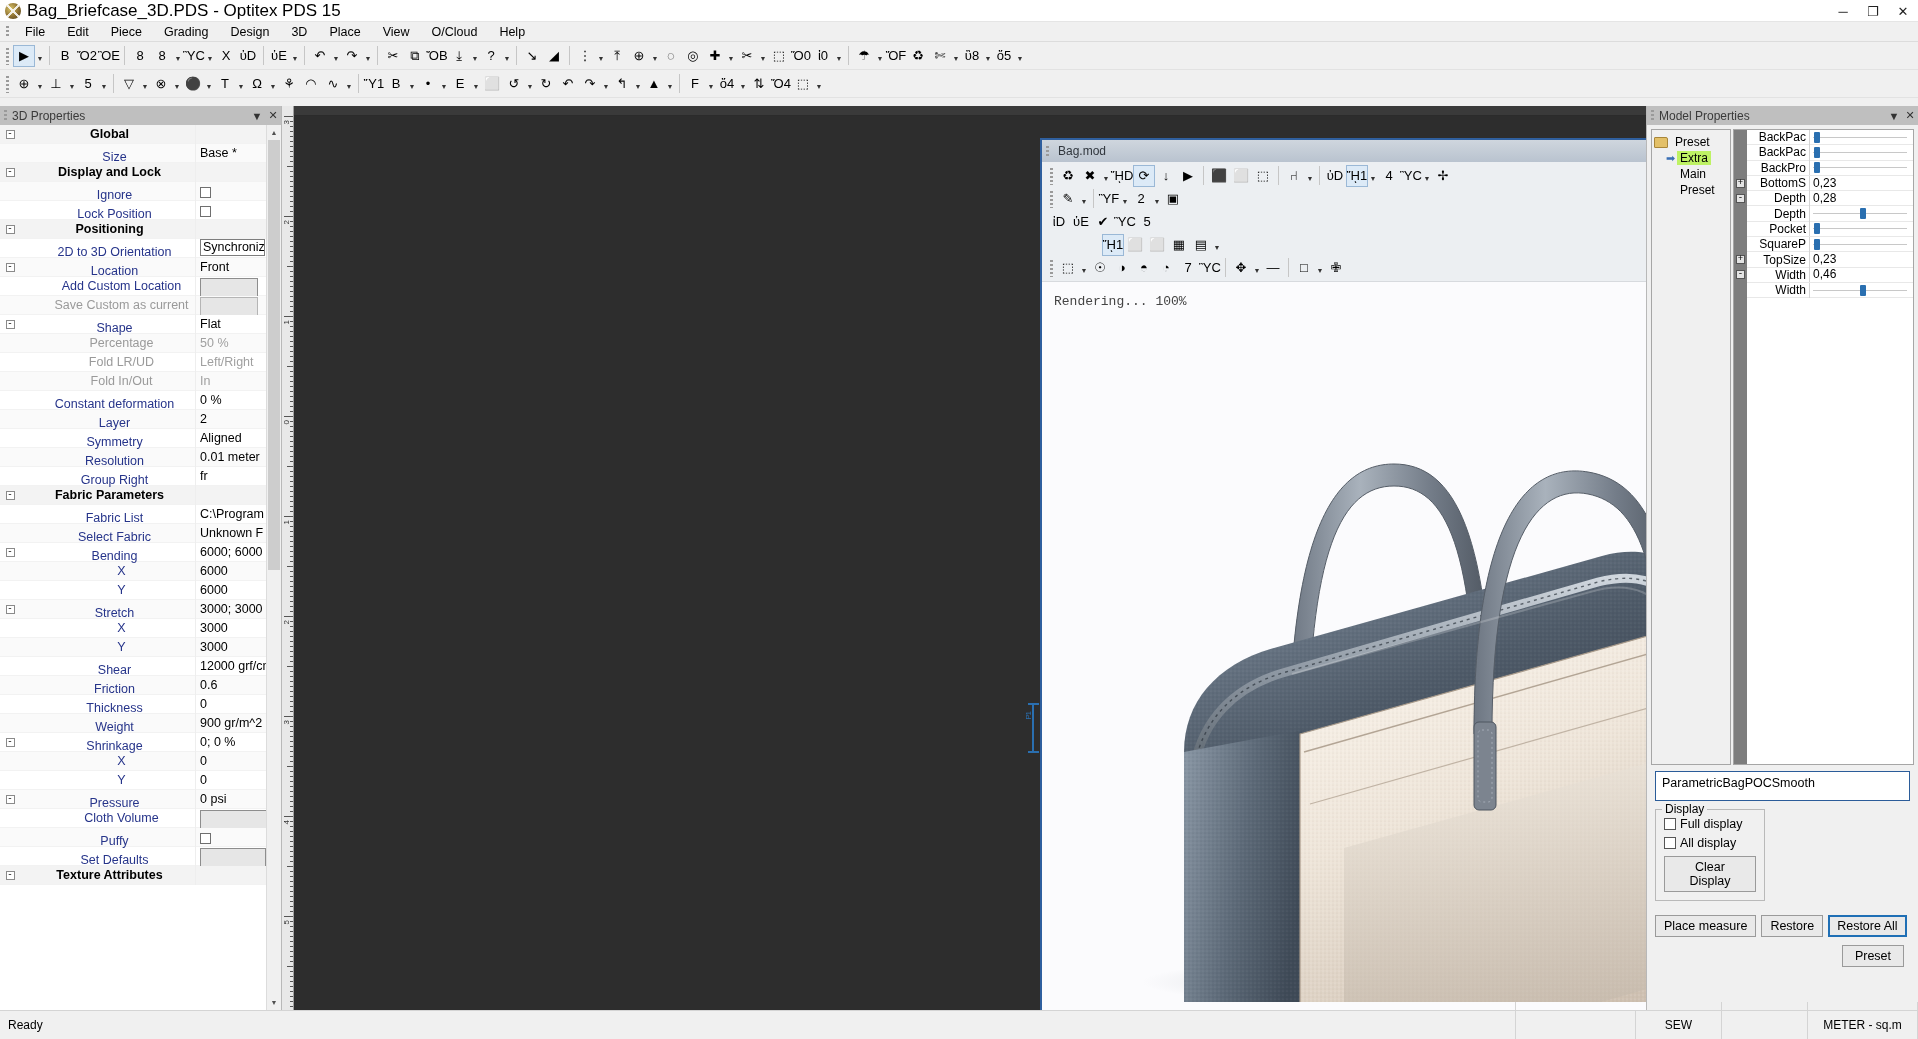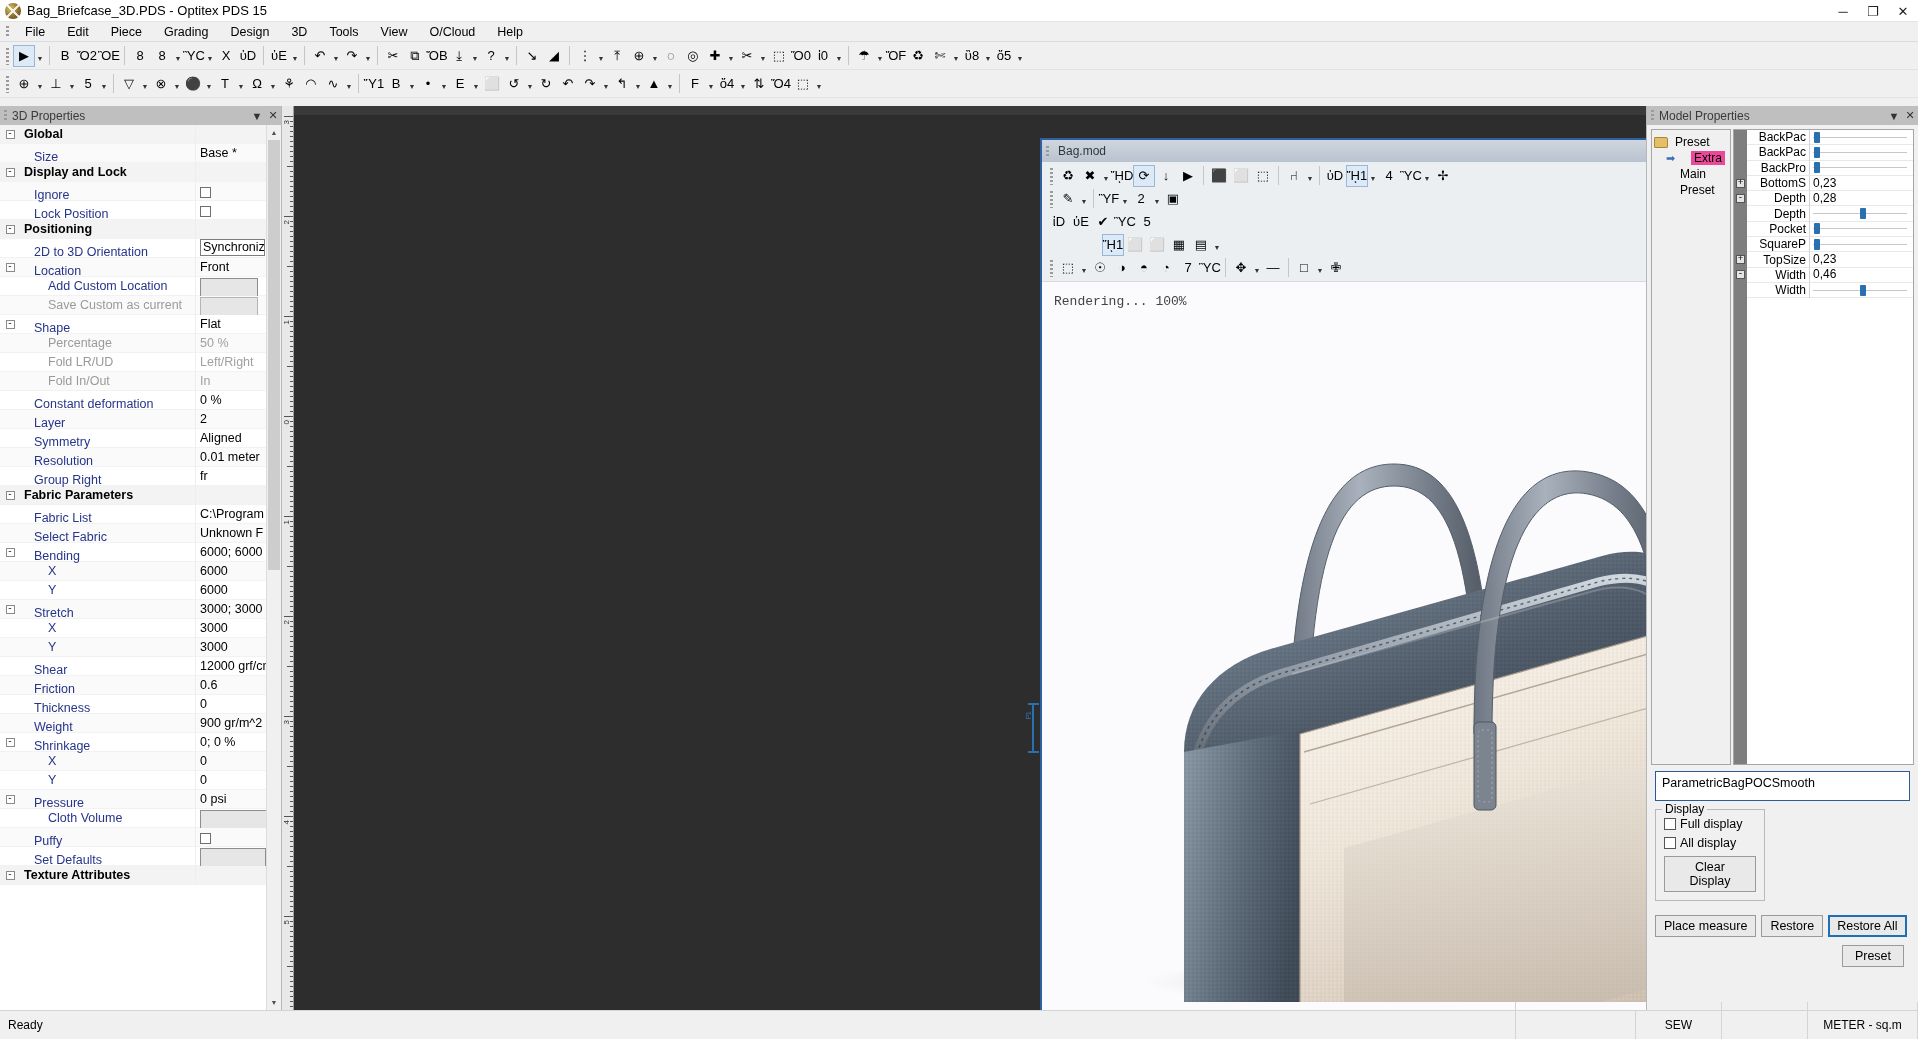--- a/index.html
+++ b/index.html
@@ -24,21 +24,21 @@
     background: radial-gradient(circle at 35% 35%, #d9c36a 0%, #8a6d2f 55%, #4a3a18 100%);
     position: relative; flex: none;
   }
   #app-icon::after {
     content: ""; position: absolute; left: 2px; top: 2px; right: 2px; bottom: 2px;
     background:
       linear-gradient(45deg, transparent 42%, #ffffff 42%, #ffffff 58%, transparent 58%),
       linear-gradient(-45deg, transparent 42%, #ffffff 42%, #ffffff 58%, transparent 58%);
     opacity: .85;
   }
-  #title-text { font-size: 13px; color: #000; }
+  #title-text { font-size: 17px; color: #000; }
   #win-buttons { position: absolute; right: 0; top: 0; height: 22px; display: flex; }
   .win-btn {
     width: 30px; height: 22px; display: flex; align-items: center; justify-content: center;
     font-size: 13px; color: #222; cursor: default;
   }
 
   
   #menubar {
     height: 20px; background: #f0f0f0; display: flex; align-items: center;
     padding-left: 6px; border-bottom: 1px solid #dcdcdc;
@@ -115,21 +115,21 @@
   .pexp {
     width: 20px; flex: none; display: flex; align-items: center; justify-content: center;
   }
   .pexp span {
     width: 9px; height: 9px; border: 1px solid #8a8a8a; background: #fff;
     font-size: 9px; line-height: 7px; text-align: center; color: #000;
     font-family: "Liberation Mono", monospace; cursor: default;
   }
   .pname {
     width: 175px; flex: none; font-size: 12.5px; color: #26348a;
-    white-space: nowrap; overflow: hidden;
+    white-space: nowrap; overflow: hidden; text-align: center;
   }
   .prow.group .pname { color: #000; font-weight: bold; padding-left: 4px; }
   .pname.ind1 { padding-left: 14px; margin-top: 8px; }
   .pname.ind2 { padding-left: 28px; }
   .pname.dim { color: #9a9a9a; }
   .pval {
     flex: 1; font-size: 12.5px; color: #000; padding-left: 4px;
     white-space: nowrap; overflow: hidden;
     border-left: 1px solid #eee; height: 19px; line-height: 19px;
   }
@@ -219,21 +219,21 @@
     width: 80px; flex: none; background: #f0f0f0; border: 1px solid #a6a6a6;
     margin: 4px 0 0 4px; padding: 4px 2px; font-size: 12px;
   }
   .tree-row { display: flex; align-items: center; height: 16px; padding-left: 2px; }
   .tree-row .folder {
     width: 14px; height: 11px; background: #e3c068; border: 1px solid #a8863a;
     border-radius: 1px 2px 1px 1px; margin-right: 4px; flex: none;
   }
   .tree-row .arrow { width: 13px; color: #3a6fb5; font-size: 11px; flex: none; text-align: center; }
   .tree-row .spacer { width: 13px; flex: none; }
-  .tree-row.selected > .tlabel { background: #ec4899; margin-left: 14px; }
+  .tree-row.selected > .tlabel { background: #bef264; }
   .tlabel { padding: 0 3px; }
   #mp-grid {
     flex: 1; margin: 4px 4px 0 2px; background: #fff;
     border: 1px solid #a6a6a6; display: flex; overflow: hidden;
   }
   #mp-gutter { width: 13px; flex: none; background: #7e7e7e; }
   #mp-rows { flex: 1; }
   .mrow { display: flex; height: 15.3px; align-items: center; border-bottom: 1px solid #e8e8e8; }
   .mexp { width: 13px; flex: none; margin-left: -13px; display: flex; align-items: center; justify-content: center; }
   .mexp span {
@@ -302,21 +302,21 @@
 
 <div id="menubar">
   <div class="grip"></div>
   <div id="menu-items" style="display:flex">
       <div class="menu-item">File</div>
       <div class="menu-item">Edit</div>
       <div class="menu-item">Piece</div>
       <div class="menu-item">Grading</div>
       <div class="menu-item">Design</div>
       <div class="menu-item">3D</div>
-      <div class="menu-item">Tools</div>
+      <div class="menu-item">Place</div>
       <div class="menu-item">View</div>
       <div class="menu-item">O/Cloud</div>
       <div class="menu-item">Help</div>
     </div>
 </div>
 
 <div class="toolbar-row" id="tb1">
     <div class="tb-grip"></div>
     <div class="tb-btn active">▶</div>
     <div class="tb-arrow">▼</div>

